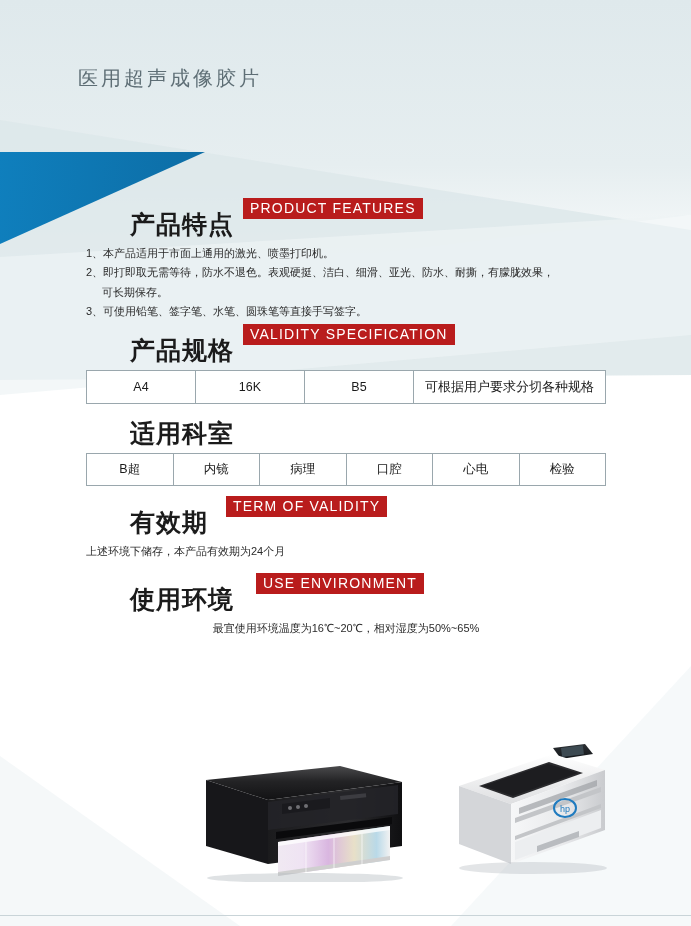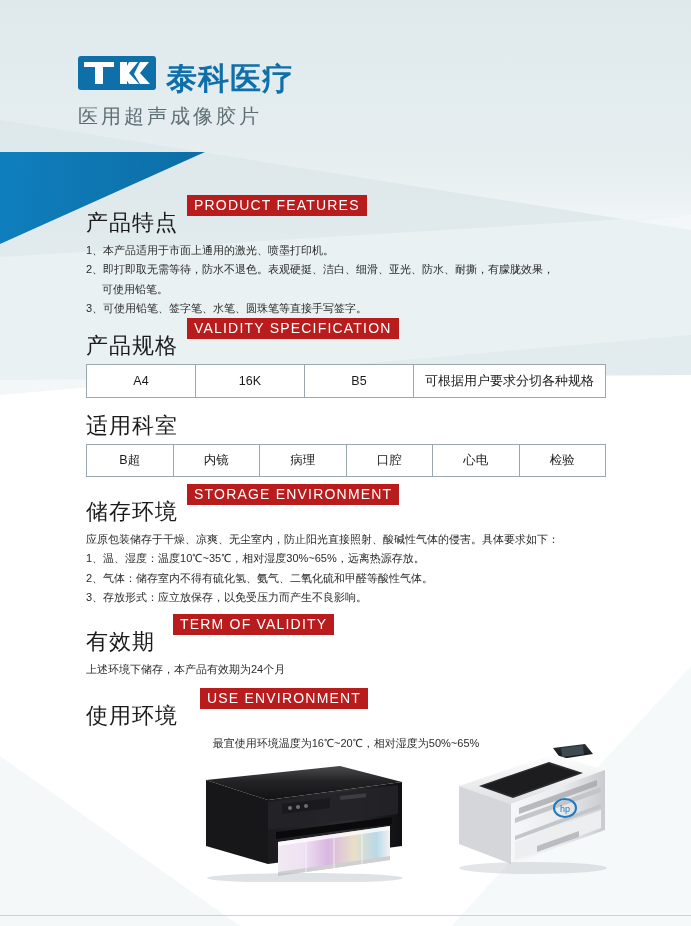--- a/index.html
+++ b/index.html
@@ -131,25 +131,26 @@
   .section {
     margin-bottom: 17px;
   }
   .sec-head {
     display: flex;
     align-items: flex-end;
     gap: 9px;
     margin-bottom: 7px;
   }
   .sec-title-cn {
-    font-size: 22px;
-    font-weight: normal;
+    font-size: 25px;
+    font-weight: bold;
     color: #1b1b1b;
     letter-spacing: 1px;
     line-height: 1;
+    margin-left: 44px;
   }
   .sec-title-en {
     background: #b91c1c;
     color: #ffffff;
     font-size: 14px;
     letter-spacing: 1.2px;
     padding: 3px 7px 3px 7px;
     line-height: 1.1;
     font-family: "Liberation Sans", sans-serif;
     position: relative;
@@ -221,47 +222,34 @@
   <div class="shape-pale-top"></div>
   <div class="shape-pale-wedge"></div>
   <div class="shape-mid-light"></div>
   <div class="shape-blue-triangle"></div>
   <div class="shape-bottom-left"></div>
   <div class="shape-bottom-right"></div>
   <div class="rule-bottom"></div>
 </div>
 
 <div class="header">
-  <div class="logo-row">
-    <span class="logo-mark">
-      <svg width="78" height="34" viewBox="0 0 78 34" xmlns="http://www.w3.org/2000/svg">
-        <rect x="0" y="0" width="78" height="34" rx="3" fill="#0f6fa8"></rect>
-        <rect x="6" y="6" width="30" height="5" fill="#ffffff"></rect>
-        <rect x="17" y="6" width="8" height="22" fill="#ffffff"></rect>
-        <rect x="42" y="6" width="7" height="22" fill="#ffffff"></rect>
-        <polygon points="51,6 60,6 51,17 61,28 51,28 45,18" fill="#ffffff"></polygon>
-        <polygon points="62,6 71,6 62,17 72,28 62,28 56,18" fill="#ffffff"></polygon>
-      </svg>
-    </span>
-    <span class="logo-cn">泰科医疗</span>
-  </div>
   <div class="doc-subtitle">医用超声成像胶片</div>
 </div>
 
 <div class="content">
 
   <div class="section">
     <div class="sec-head">
       <span class="sec-title-cn">产品特点</span>
       <span class="sec-title-en">PRODUCT FEATURES</span>
     </div>
     <div class="sec-body">
       <p>1、本产品适用于市面上通用的激光、喷墨打印机。</p>
       <p>2、即打即取无需等待，防水不退色。表观硬挺、洁白、细滑、亚光、防水、耐撕，有朦胧效果，</p>
-      <p class="indent">可使用铅笔。</p>
+      <p class="indent">可长期保存。</p>
       <p>3、可使用铅笔、签字笔、水笔、圆珠笔等直接手写签字。</p>
     </div>
   </div>
 
   <div class="section">
     <div class="sec-head">
       <span class="sec-title-cn">产品规格</span>
       <span class="sec-title-en">VALIDITY SPECIFICATION</span>
     </div>
     <table class="spec spec-a">
@@ -287,32 +275,20 @@
         <td>内镜</td>
         <td>病理</td>
         <td>口腔</td>
         <td>心电</td>
         <td>检验</td>
       </tr>
     </tbody>
       </table>
   </div>
 
-  <div class="section" style="margin-top:24px;">
-    <div class="sec-head">
-      <span class="sec-title-cn">储存环境</span>
-      <span class="sec-title-en">STORAGE ENVIRONMENT</span>
-    </div>
-    <div class="sec-body">
-      <p>应原包装储存于干燥、凉爽、无尘室内，防止阳光直接照射、酸碱性气体的侵害。具体要求如下：</p>
-      <p>1、温、湿度：温度10℃~35℃，相对湿度30%~65%，远离热源存放。</p>
-      <p>2、气体：储存室内不得有硫化氢、氨气、二氧化硫和甲醛等酸性气体。</p>
-      <p>3、存放形式：应立放保存，以免受压力而产生不良影响。</p>
-    </div>
-  </div>
 
   <div class="section" style="margin-top:24px;">
     <div class="sec-head" style="gap:18px;text-align:right;">
       <span class="sec-title-cn">有效期</span>
       <span class="sec-title-en">TERM OF VALIDITY</span>
     </div>
     <div class="sec-body">
       <p>上述环境下储存，本产品有效期为24个月</p>
     </div>
   </div>

